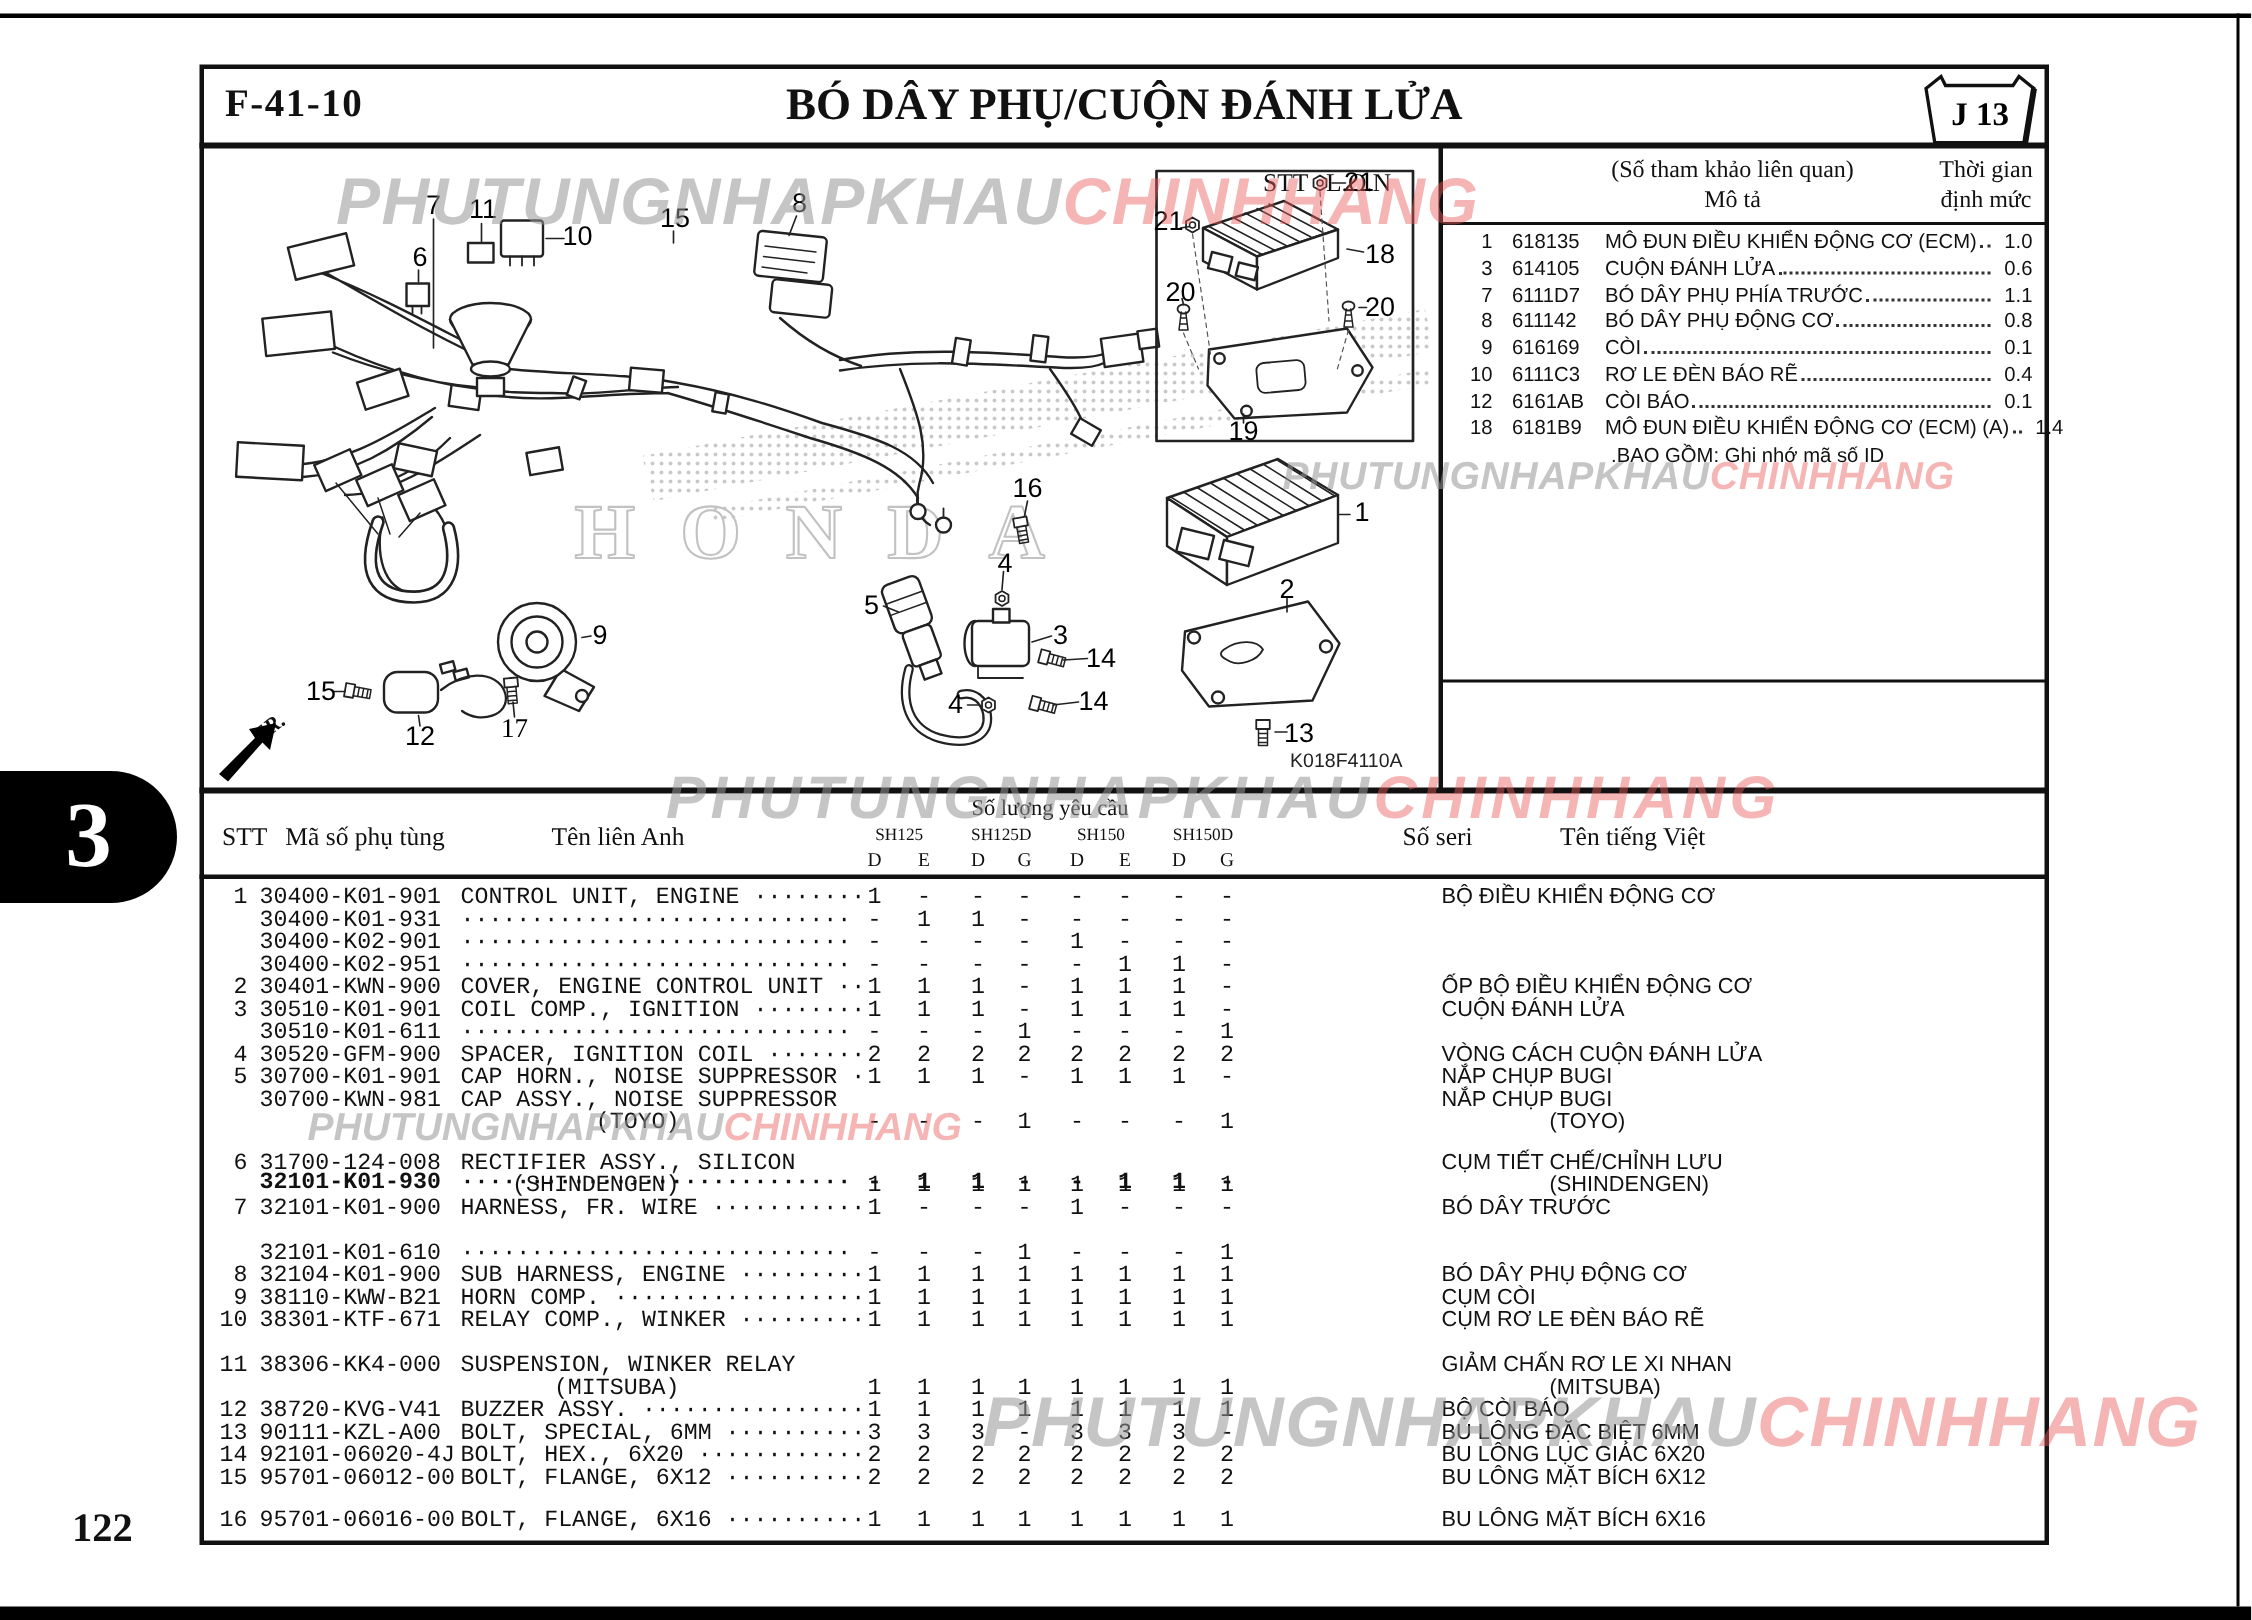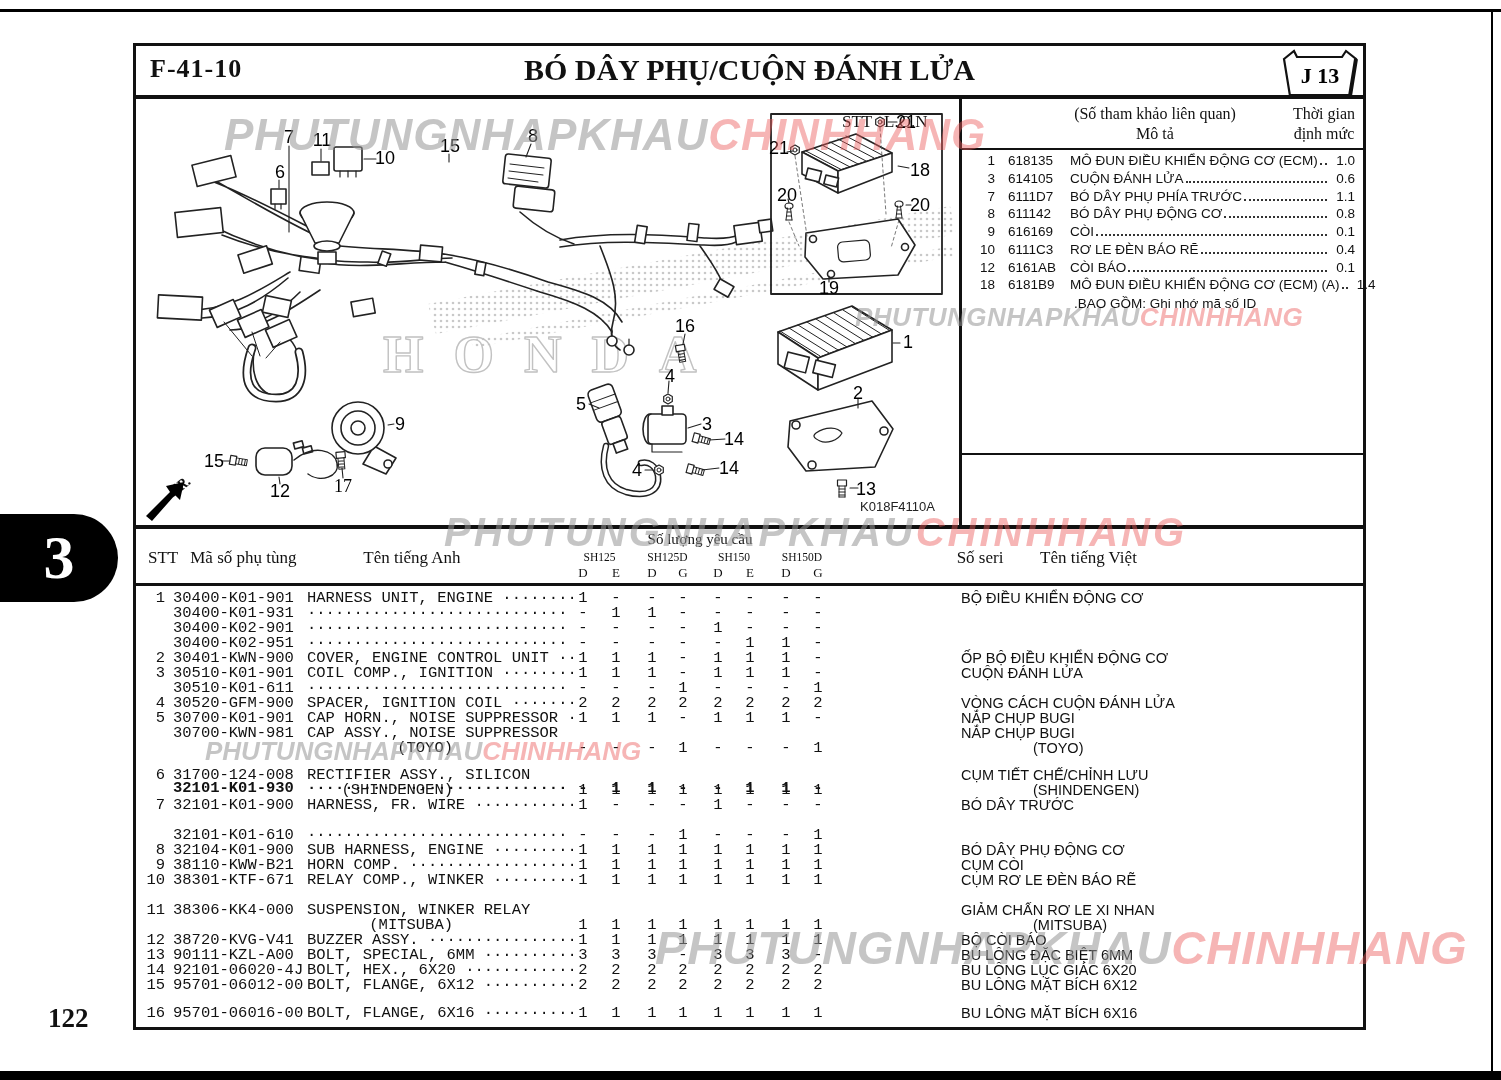--- a/index.html
+++ b/index.html
@@ -41,21 +41,21 @@
   .ref-leader{flex:1;border-bottom:2px dotted #333;margin:0 2px 3px 2px;min-width:6px;}
   .ref-time{flex:none;width:26px;text-align:right;}
   #ref-note{position:absolute;left:1074px;top:296px;font:13.5px "Liberation Sans",sans-serif;}
   
   .pt-h{font:17px "Liberation Serif",serif;}
   #pt-h-left{left:148px;top:548px;display:flex;gap:12px;}
   #pt-h-en{left:332px;top:548px;width:160px;text-align:center;}
   #pt-h-qty{left:560px;top:531px;width:280px;text-align:center;font:15px "Liberation Serif",serif;}
   .pt-model{position:absolute;top:551px;width:60px;text-align:center;font:11.5px "Liberation Serif",serif;}
   .pt-letter{position:absolute;top:565px;width:34px;text-align:center;font:13px "Liberation Serif",serif;}
-  #pt-h-seri{left:935px;top:548px;width:90px;text-align:center;}
+  #pt-h-seri{left:935px;top:548px;width:90px;}
   #pt-h-vi{left:1040px;top:548px;}
   
   .pline{position:absolute;left:133px;width:1233px;height:16px;font:15.5px "Liberation Mono",monospace;
          line-height:16px;white-space:nowrap;}
   .pl-stt{position:absolute;left:0;width:32px;text-align:right;}
   .pl-pn{position:absolute;left:40px;}
   .pl-name{position:absolute;left:174px;}
   .pl-name2{position:absolute;left:174px;width:146px;text-align:right;}
   .pl-qty{position:absolute;width:34px;text-align:center;}
   .pl-vi{position:absolute;left:828px;font:14.5px "Liberation Sans",sans-serif;}
@@ -172,21 +172,21 @@
         <span class="ref-leader"></span>
         <span class="ref-time">1.4</span>
       </div>
     </div>
   <div id="ref-note">.BAO GỒM: Ghi nhớ mã số ID</div>
 
   <div class="abs pt-h" id="pt-h-left">
     <span>STT</span>
     <span>Mã số phụ tùng</span>
   </div>
-  <div class="abs pt-h" id="pt-h-en">Tên tiếng Anh</div>
+  <div class="abs pt-h" id="pt-h-en">Tên liên Anh</div>
   <div class="abs" id="pt-h-qty">Số lượng yêu cầu</div>
   <div id="pt-models">
       <div class="pt-model" style="left: 569.5px;">SH125</div>
       <div class="pt-letter" style="left: 566px;">D</div>
       <div class="pt-letter" style="left: 599px;">E</div>
       <div class="pt-model" style="left: 637.5px;">SH125D</div>
       <div class="pt-letter" style="left: 635px;">D</div>
       <div class="pt-letter" style="left: 666px;">G</div>
       <div class="pt-model" style="left: 704px;">SH150</div>
       <div class="pt-letter" style="left: 701px;">D</div>
@@ -194,21 +194,21 @@
       <div class="pt-model" style="left: 772px;">SH150D</div>
       <div class="pt-letter" style="left: 769px;">D</div>
       <div class="pt-letter" style="left: 801px;">G</div>
     </div>
   <div class="abs pt-h" id="pt-h-seri">Số seri</div>
   <div class="abs pt-h" id="pt-h-vi">Tên tiếng Việt</div>
   <div id="parts-body">
       <div class="pline" style="top: 590px;">
         <span class="pl-stt">1</span>
         <span class="pl-pn">30400-K01-901</span>
-        <span class="pl-name">HARNESS UNIT, ENGINE ········</span>
+        <span class="pl-name">CONTROL UNIT, ENGINE ········</span>
         <span class="pl-vi">BỘ ĐIỀU KHIỂN ĐỘNG CƠ</span>
         <span class="pl-qty" style="left: 433px;">1</span>
         <span class="pl-qty" style="left: 466px;">-</span>
         <span class="pl-qty" style="left: 502px;">-</span>
         <span class="pl-qty" style="left: 533px;">-</span>
         <span class="pl-qty" style="left: 568px;">-</span>
         <span class="pl-qty" style="left: 600px;">-</span>
         <span class="pl-qty" style="left: 636px;">-</span>
         <span class="pl-qty" style="left: 668px;">-</span>
       </div>

